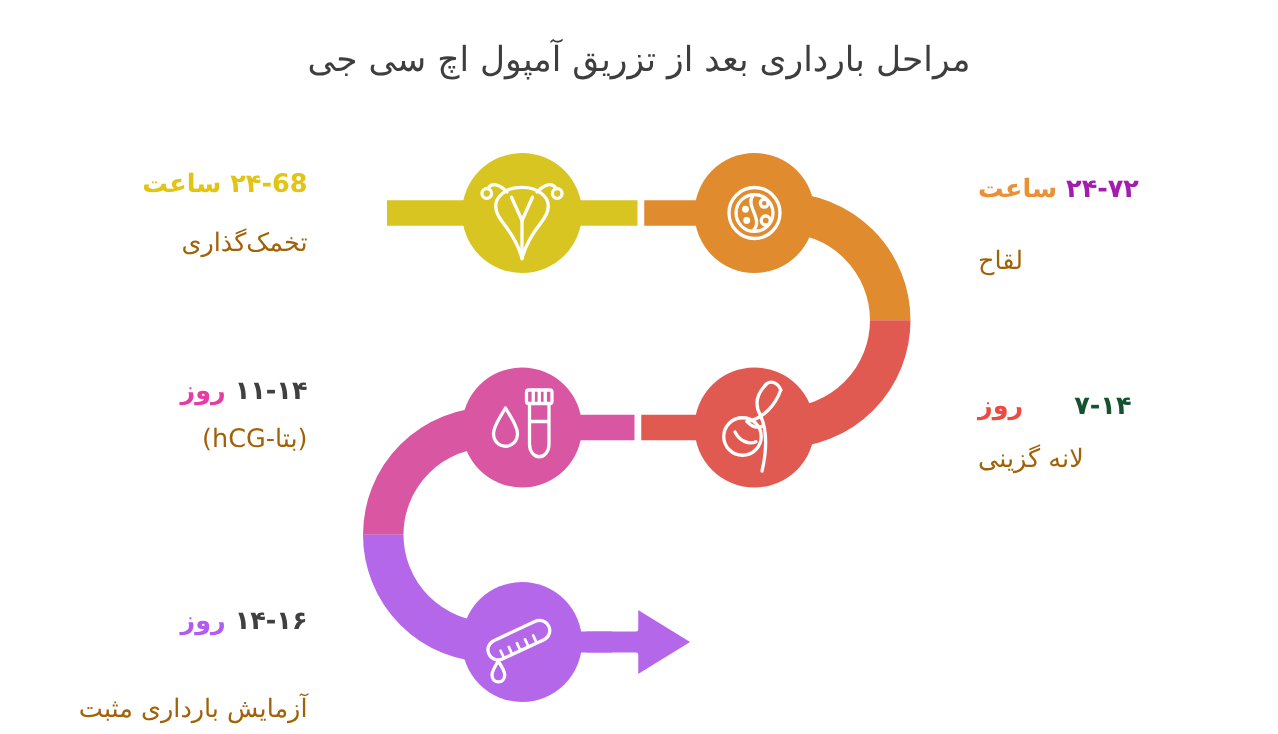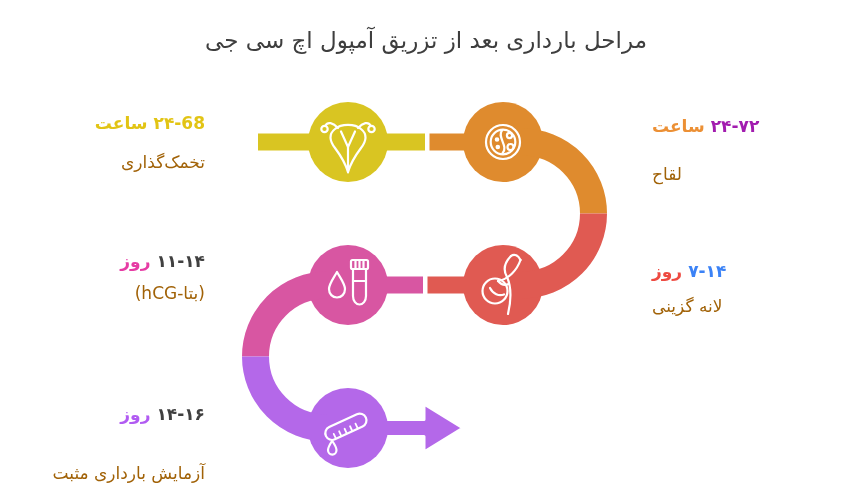--- a/index.html
+++ b/index.html
@@ -113,21 +113,21 @@
   </div>
   <div class="lab lab-left txt" style="top:149px">تخمک‌گذاری</div>
 
   <div class="lab lab-right num" style="top:116px">
     <span dir="ltr" style="color: #a21caf;">۲۴-۷۲</span>
     <span style="color: rgb(236, 144, 53);">ساعت</span>
   </div>
   <div class="lab lab-right txt" style="top:161px">لقاح</div>
 
   <div class="lab lab-right num" style="top:261px">
-    <span dir="ltr" style="color: #3b82f6;">۷-۱۴</span>
+    <span dir="ltr" style="color: #14532d; margin-left: 28px;">۷-۱۴</span>
     <span style="color: rgb(238, 74, 65);">روز</span>
   </div>
   <div class="lab lab-right txt" style="top:293px">لانه گزینی</div>
 
   <div class="lab lab-left num" style="top:251px">
     <span dir="ltr" style="color: #404040;">۱۱-۱۴</span>
     <span style="color: rgb(230, 60, 164);">روز</span>
   </div>
   <div class="lab lab-left txt" style="top:280px">
     <div class="txt-ltr">(hCG-بتا)</div>

